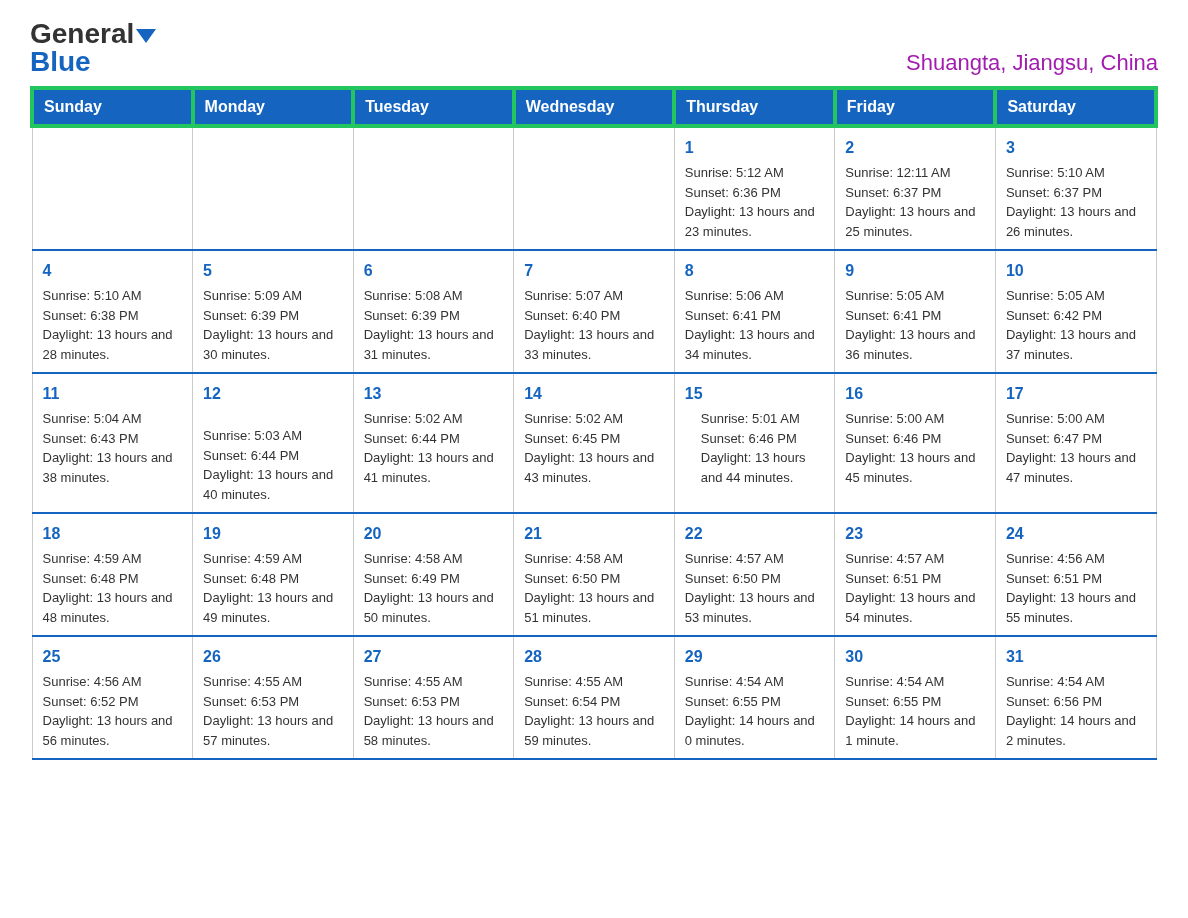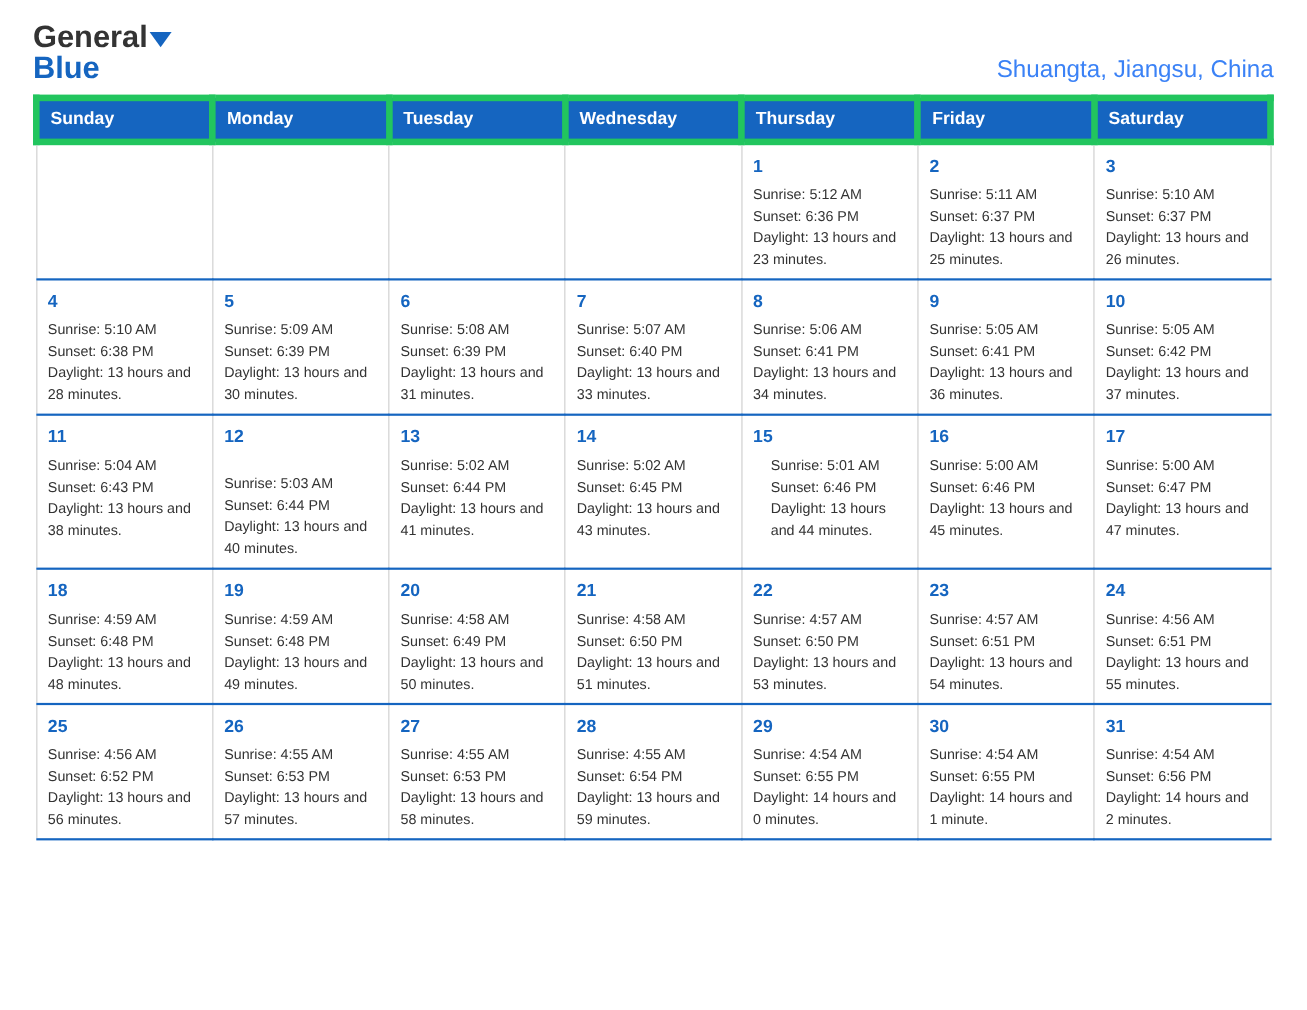--- a/index.html
+++ b/index.html
@@ -45,36 +45,36 @@
       text-align: right;
     }
     .calendar-title {
       font-size: 52px;
       font-weight: 300;
       color: #333;
       line-height: 1.1;
     }
     .calendar-subtitle {
       font-size: 22px;
-      color: #3b82f6;
+      color: #a21caf;
       font-weight: 400;
     }
     .calendar {
       width: 100%;
       border-collapse: collapse;
       margin-top: 10px;
     }
     .calendar th {
       background-color: #1565c0;
       color: #fff;
       text-align: left;
       padding: 8px 10px;
       font-size: 16px;
       font-weight: 600;
-      border: 6px solid #22c55e;
+      border: 4px solid #22c55e;
     }
     .calendar td {
       vertical-align: top;
       padding: 8px 10px;
       border: 1px solid #ccc;
       width: 14.28%;
       min-height: 100px;
       font-size: 13px;
       line-height: 1.5;
     }
@@ -129,21 +129,21 @@
         <td class="empty-cell"></td>
         <td class="empty-cell"></td>
         <td>
           <span class="day-number">1</span>
           <div class="day-info" style="white-space: pre-line;">Sunrise: 5:12 AM
 Sunset: 6:36 PM
 Daylight: 13 hours and 23 minutes.</div>
         </td>
         <td>
           <span class="day-number">2</span>
-          <div class="day-info" style="white-space: pre-line;">Sunrise: 5:11 AM
+          <div class="day-info" style="white-space: pre-line;">Sunrise: 12:11 AM
 Sunset: 6:37 PM
 Daylight: 13 hours and 25 minutes.</div>
         </td>
         <td>
           <span class="day-number">3</span>
           <div class="day-info" style="white-space: pre-line;">Sunrise: 5:10 AM
 Sunset: 6:37 PM
 Daylight: 13 hours and 26 minutes.</div>
         </td>
       </tr>

